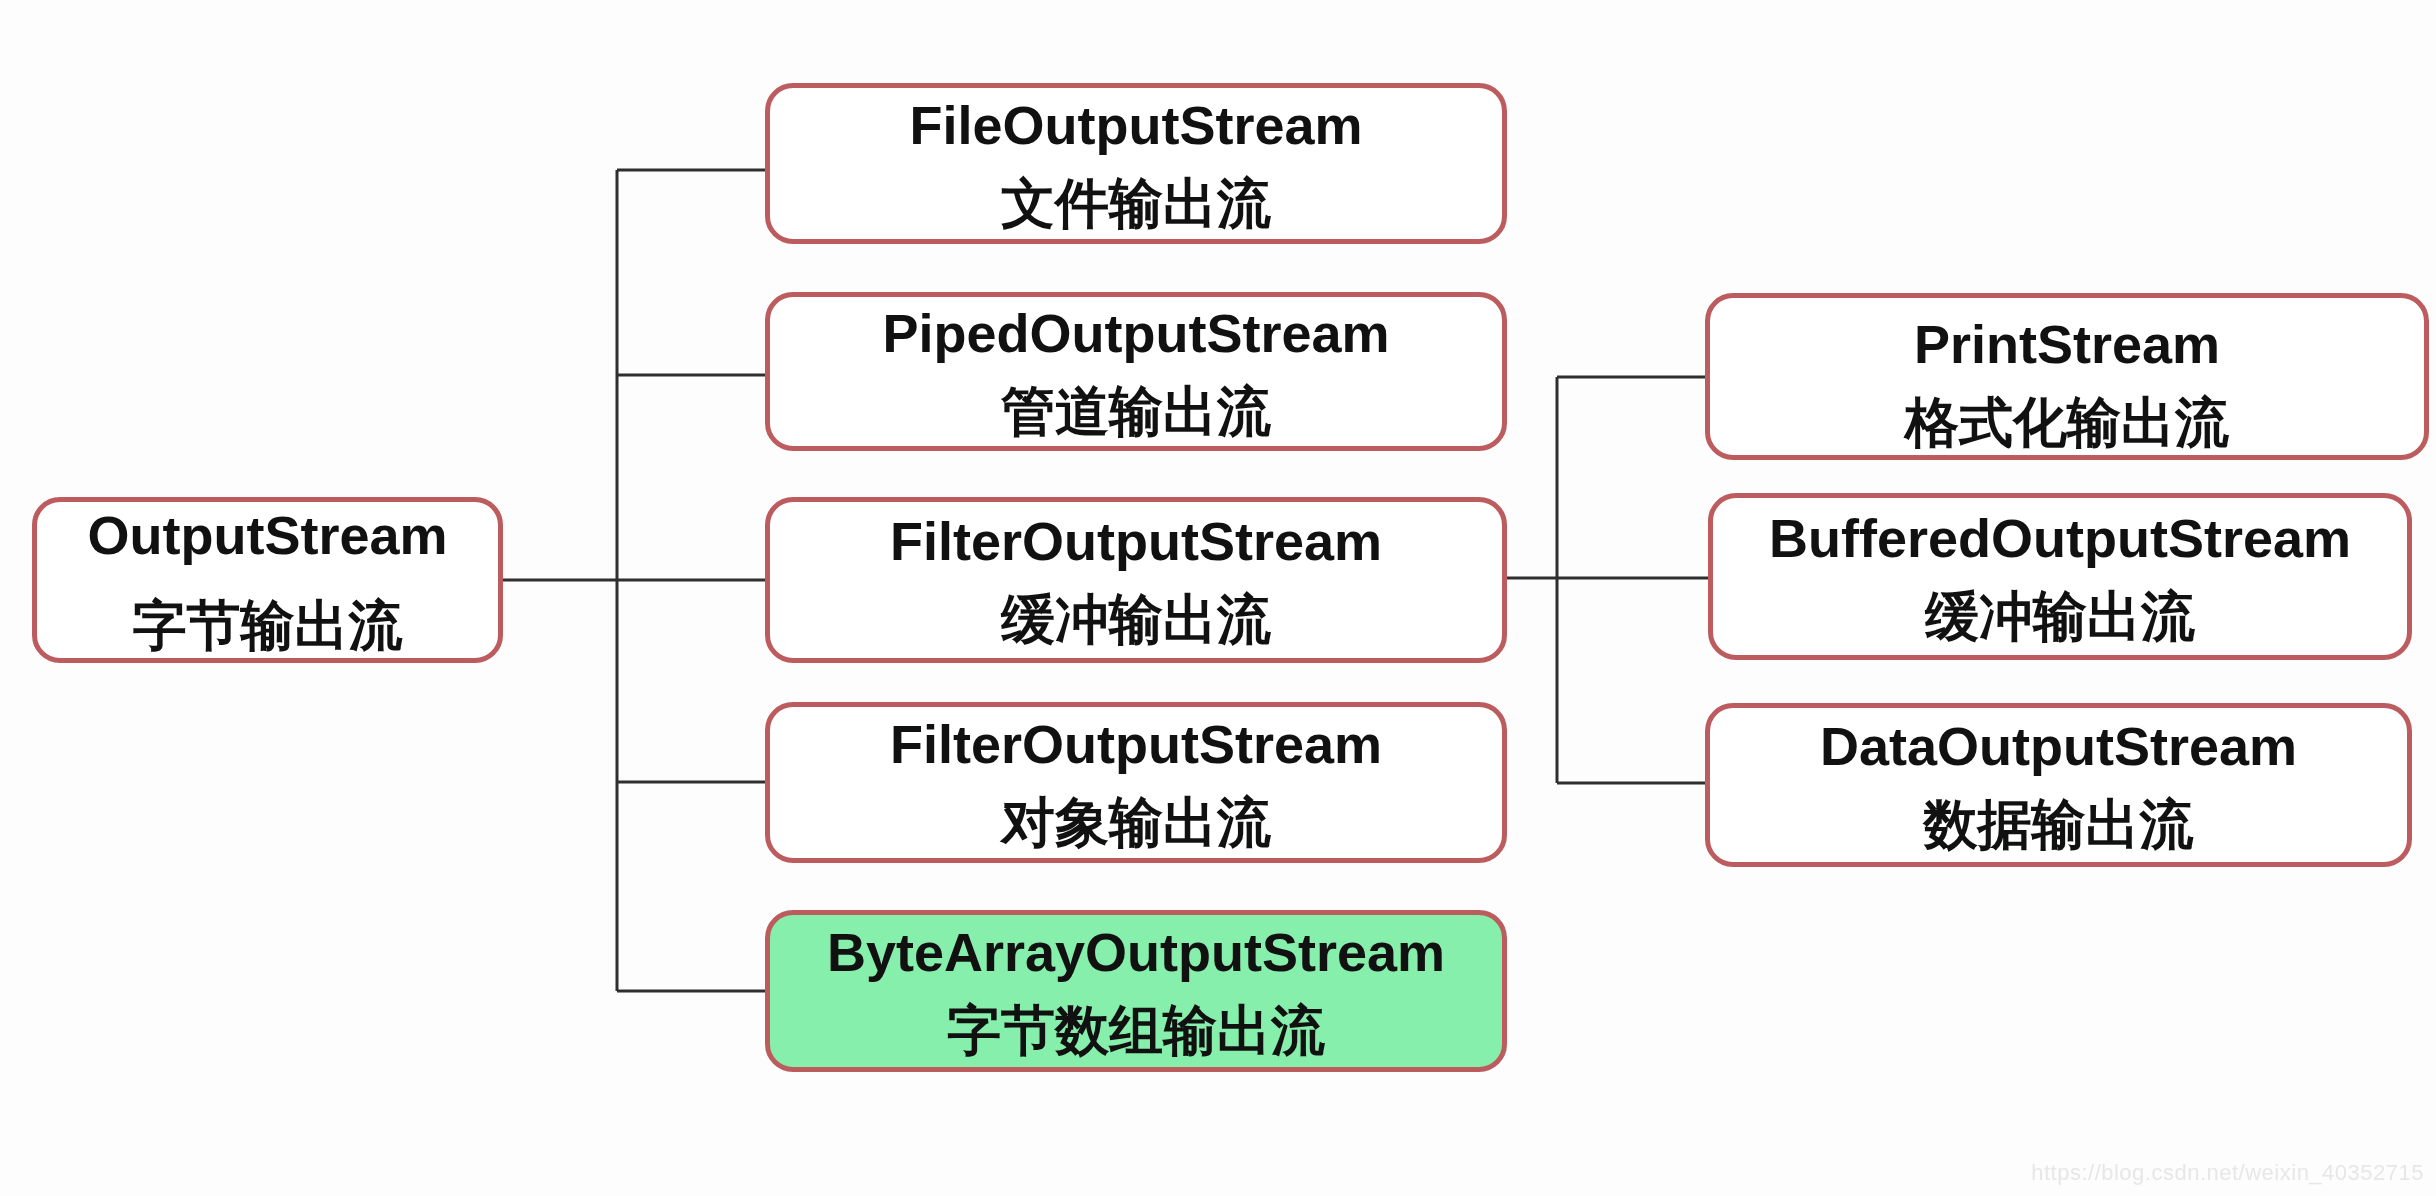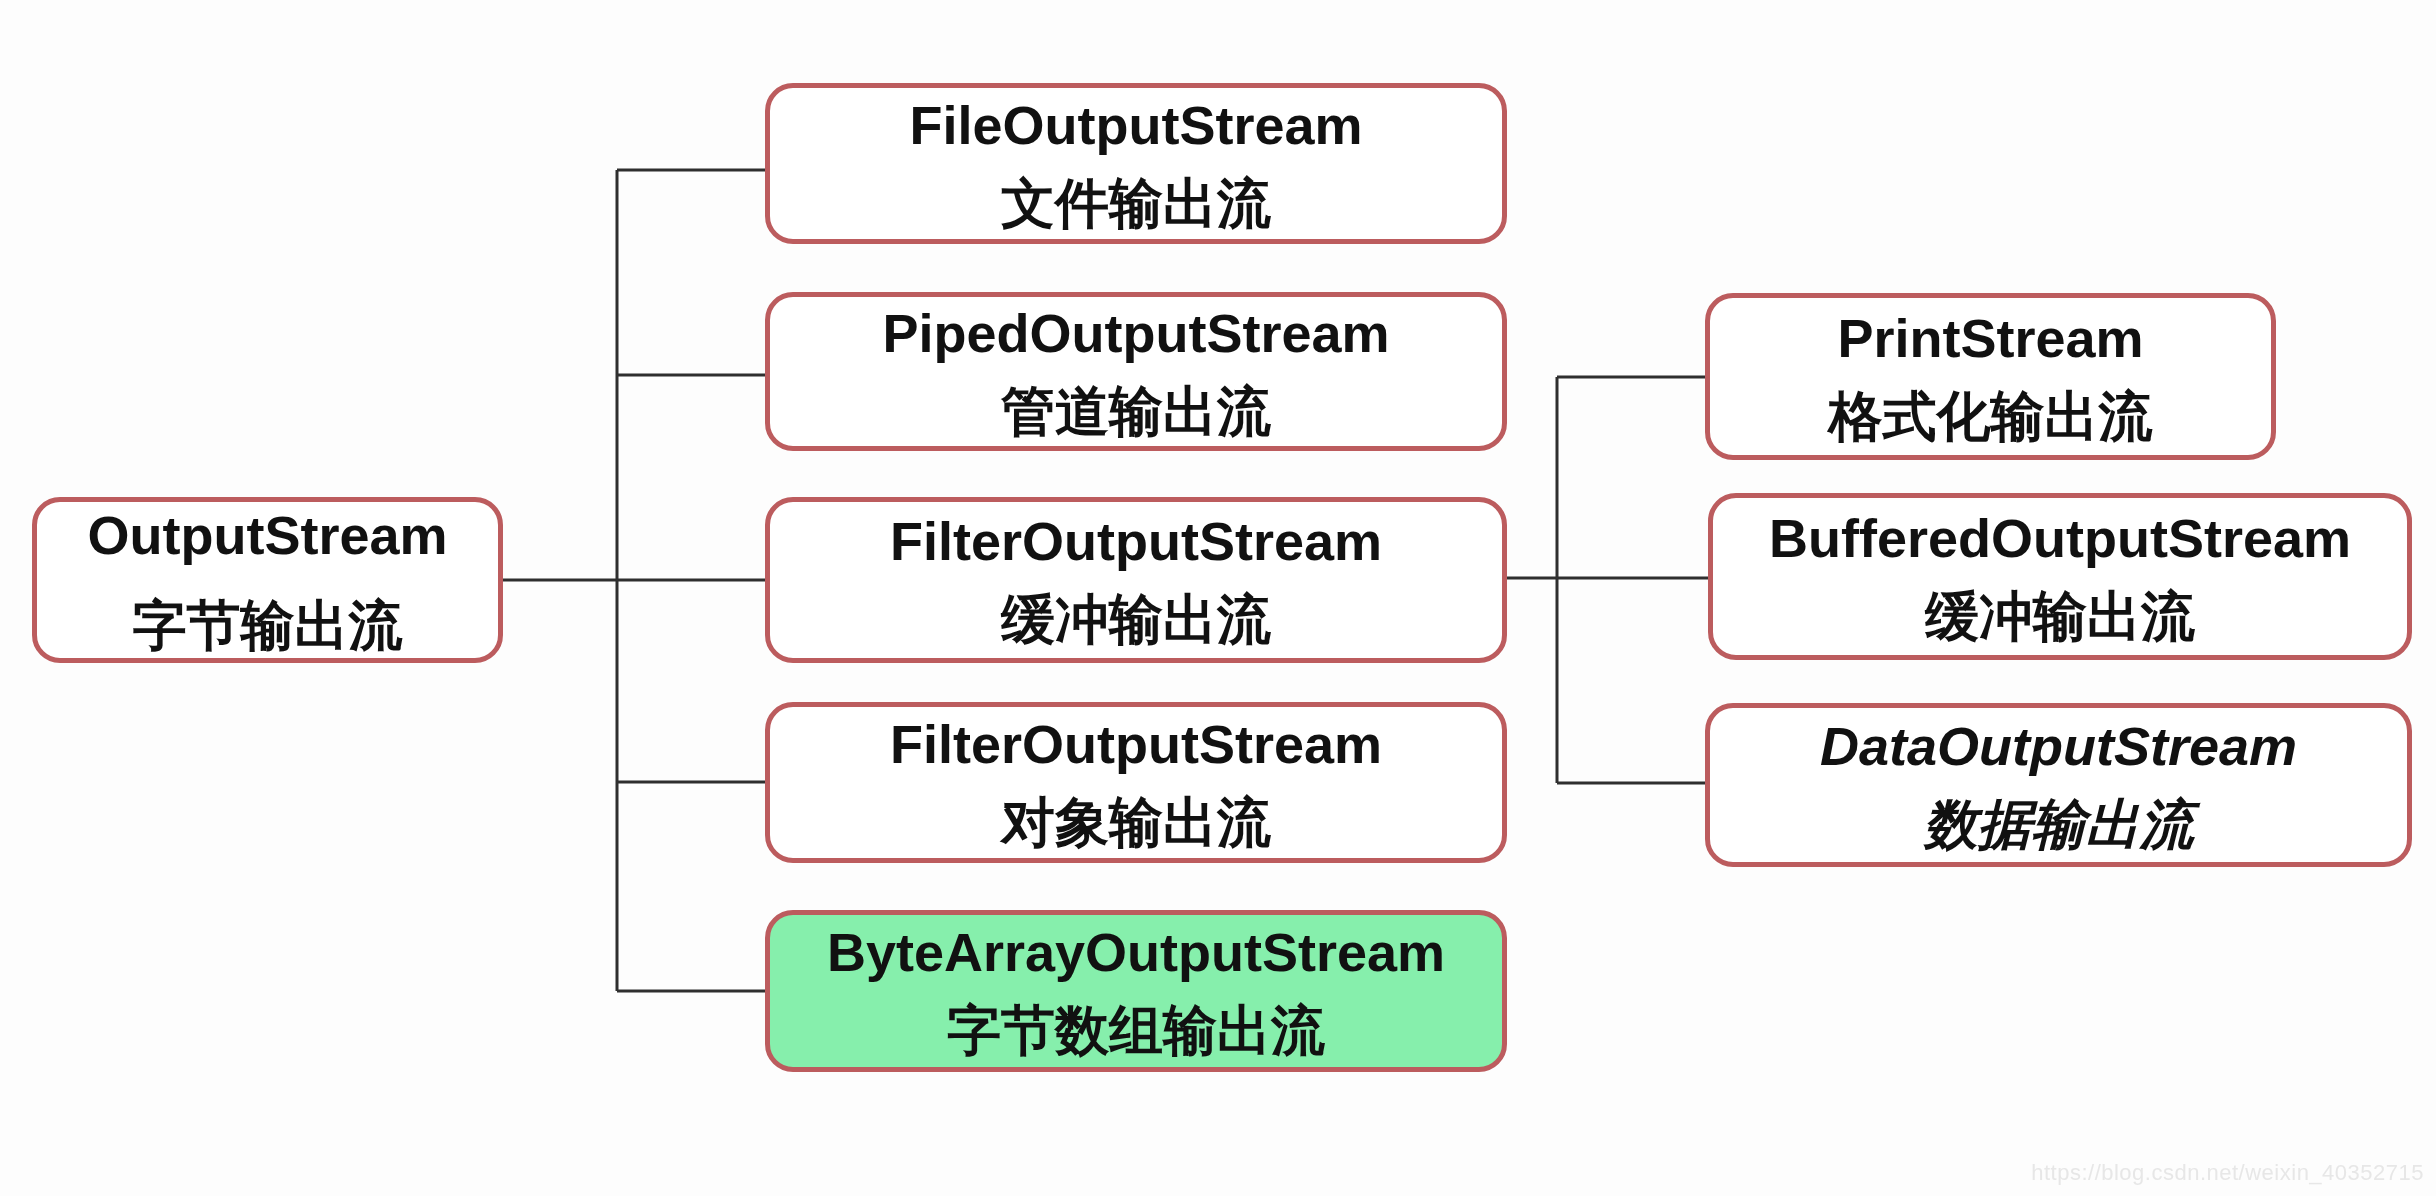--- a/index.html
+++ b/index.html
@@ -92,27 +92,27 @@
         <span class="zh">缓冲输出流</span>
       </div>
       <div class="node" style="left: 765px; top: 702px; width: 742px; height: 161px; border-color: rgb(188, 92, 94); background: rgb(255, 255, 255); color: rgb(17, 17, 17);">
         <span class="en">FilterOutputStream</span>
         <span class="zh">对象输出流</span>
       </div>
       <div class="node" style="left: 765px; top: 910px; width: 742px; height: 162px; border-color: rgb(188, 92, 94); background: #86efac; color: rgb(17, 17, 17);">
         <span class="en">ByteArrayOutputStream</span>
         <span class="zh">字节数组输出流</span>
       </div>
-      <div class="node" style="left: 1705px; top: 293px; width: 571px; height: 167px; border-color: rgb(188, 92, 94); background: rgb(255, 255, 255); color: rgb(17, 17, 17);">
+      <div class="node" style="left: 1705px; top: 293px; width: 724px; height: 167px; border-color: rgb(188, 92, 94); background: rgb(255, 255, 255); color: rgb(17, 17, 17); justify-content: flex-end;">
         <span class="en">PrintStream</span>
         <span class="zh">格式化输出流</span>
       </div>
       <div class="node" style="left: 1708px; top: 493px; width: 704px; height: 167px; border-color: rgb(188, 92, 94); background: rgb(255, 255, 255); color: rgb(17, 17, 17);">
         <span class="en">BufferedOutputStream</span>
         <span class="zh">缓冲输出流</span>
       </div>
-      <div class="node" style="left: 1705px; top: 703px; width: 707px; height: 164px; border-color: rgb(188, 92, 94); background: rgb(255, 255, 255); color: rgb(17, 17, 17); font-style: italic;">
+      <div class="node" style="left: 1705px; top: 703px; width: 707px; height: 164px; border-color: rgb(188, 92, 94); background: rgb(255, 255, 255); color: rgb(17, 17, 17);">
         <span class="en">DataOutputStream</span>
         <span class="zh">数据输出流</span>
       </div>
     </div>
   <div class="watermark">https://blog.csdn.net/weixin_40352715</div>
 </div>
 
 </body></html>

